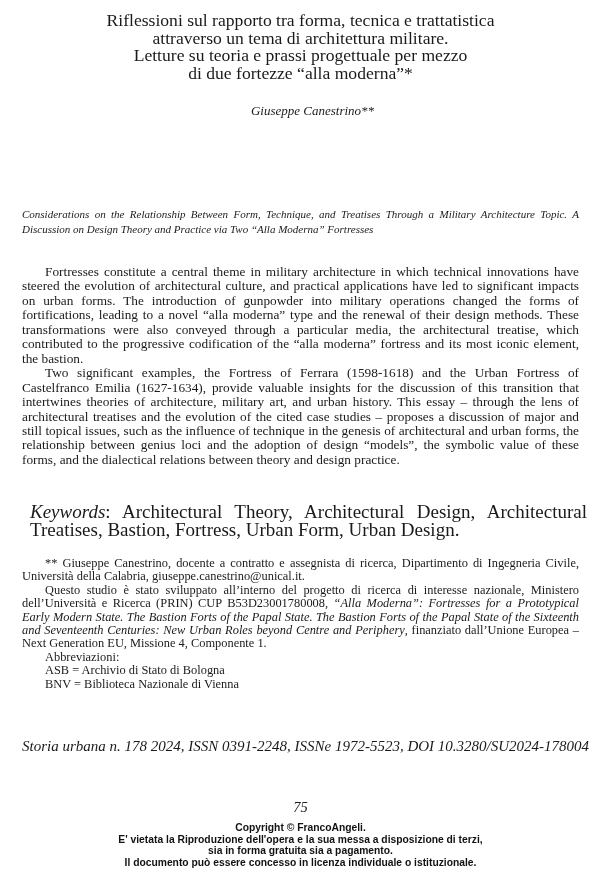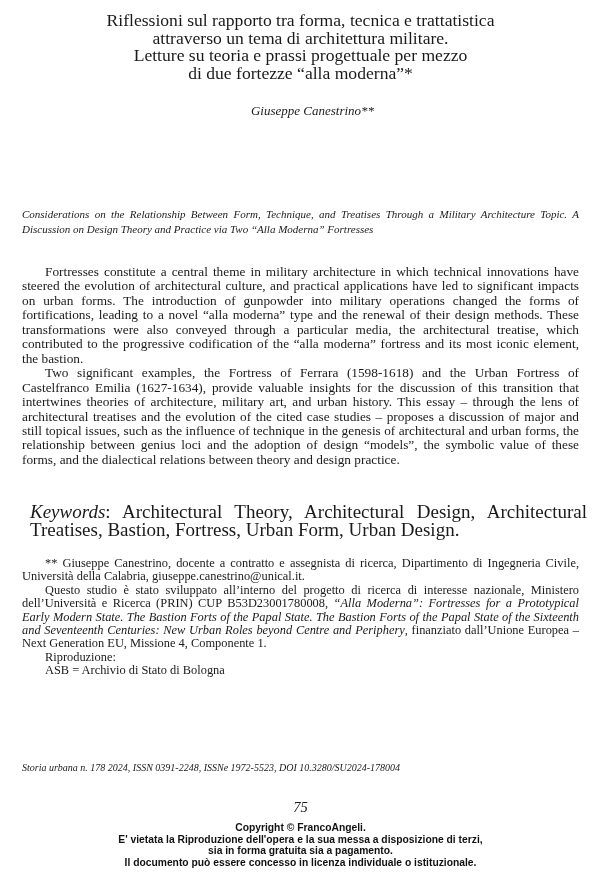--- a/index.html
+++ b/index.html
@@ -37,21 +37,21 @@
     position: absolute; left: 0; top: 557px; width: 557px;
     font-size: 12.4px; line-height: 13.4px;
   }
   .notes p { margin: 0; text-indent: 23px; text-align: justify; }
   .notes p.last-left { text-align-last: left; }
   .notes .it { font-style: italic; }
   .abbrev { padding-left: 23px; }
   .abbrev div { white-space: nowrap; }
   .citation {
     position: absolute; left: 0; top: 795px; width: 557px;
-    font-size: 10px; font-style: italic; white-space: nowrap; margin-top: 24px;
+    font-size: 15px; font-style: italic; white-space: nowrap;
   }
   .page-number {
     position: absolute; left: 0; top: 800px; width: 557px;
     text-align: center; font-size: 14.5px; font-style: italic;
   }
   .copyright {
     position: absolute; left: 0; top: 822px; width: 557px;
     text-align: center; font-family: "Liberation Sans", "DejaVu Sans", sans-serif;
     font-size: 10.3px; line-height: 11.5px; color: #111; font-weight: bold;
   }
@@ -77,22 +77,23 @@
     <p>Fortresses constitute a central theme in military architecture in which technical inno­vations have steered the evolution of architectural culture, and practical applications have led to significant impacts on urban forms. The introduction of gunpowder into military operations changed the forms of fortifications, leading to a novel “alla moderna” type and the renewal of their design methods. These transformations were also conveyed through a particular media, the architectural treatise, which contributed to the progressive codifica­tion of the “alla moderna” fortress and its most iconic element, the bastion.</p>
     <p>Two significant examples, the Fortress of Ferrara (1598-1618) and the Urban Fortress of Castelfranco Emilia (1627-1634), provide valuable insights for the discus­sion of this transition that intertwines theories of architecture, military art, and urban history. This essay – through the lens of architectural treatises and the evolution of the cited case studies – proposes a discussion of major and still topical issues, such as the influence of technique in the genesis of architectural and urban forms, the relationship between genius loci and the adoption of design “models”, the symbolic value of these forms, and the dialectical relations between theory and design practice.</p>
   </div>
 
   <div class="keywords"><span class="kw-label">Keywords</span><span>: </span><span>Architectural Theory, Architectural Design, Architectural Treatises, Bastion, Fortress, Urban Form, Urban Design.</span></div>
 
   <div class="notes">
     <p>** Giuseppe Canestrino, docente a contratto e assegnista di ricerca, Dipartimento di In­gegneria Civile, Università della Calabria, giuseppe.canestrino@unical.it.</p>
     <p class="last-left"><span>Questo studio è stato sviluppato all’interno del progetto di ricerca di interesse naziona­le, Ministero dell’Università e Ricerca (PRIN) CUP B53D23001780008, </span><span class="it">“Alla Moderna”: Fortresses for a Prototypical Early Modern State. The Bastion Forts of the Papal State. The Bastion Forts of the Papal State of the Sixteenth and Seventeenth Centuries: New Ur­ban Roles beyond Centre and Periphery</span><span>, finanziato dall’Unione Europea – Next Generation EU, Missione 4, Componente 1.</span></p>
     <div class="abbrev">
-      <div>Riproduzione:</div>
+      <div>Abbreviazioni:</div>
       <div>ASB = Archivio di Stato di Bologna</div>
+      <div>BNV = Biblioteca Nazionale di Vienna</div>
     </div>
   </div>
 
   <div class="citation">Storia urbana n. 178 2024, ISSN 0391-2248, ISSNe 1972-5523, DOI 10.3280/SU2024-178004</div>
 
   <div class="page-number" style="top: 800px;">75</div>
 
   <div class="copyright">
     <div>Copyright © FrancoAngeli.</div>
     <div>E' vietata la Riproduzione dell'opera e la sua messa a disposizione di terzi,</div>

